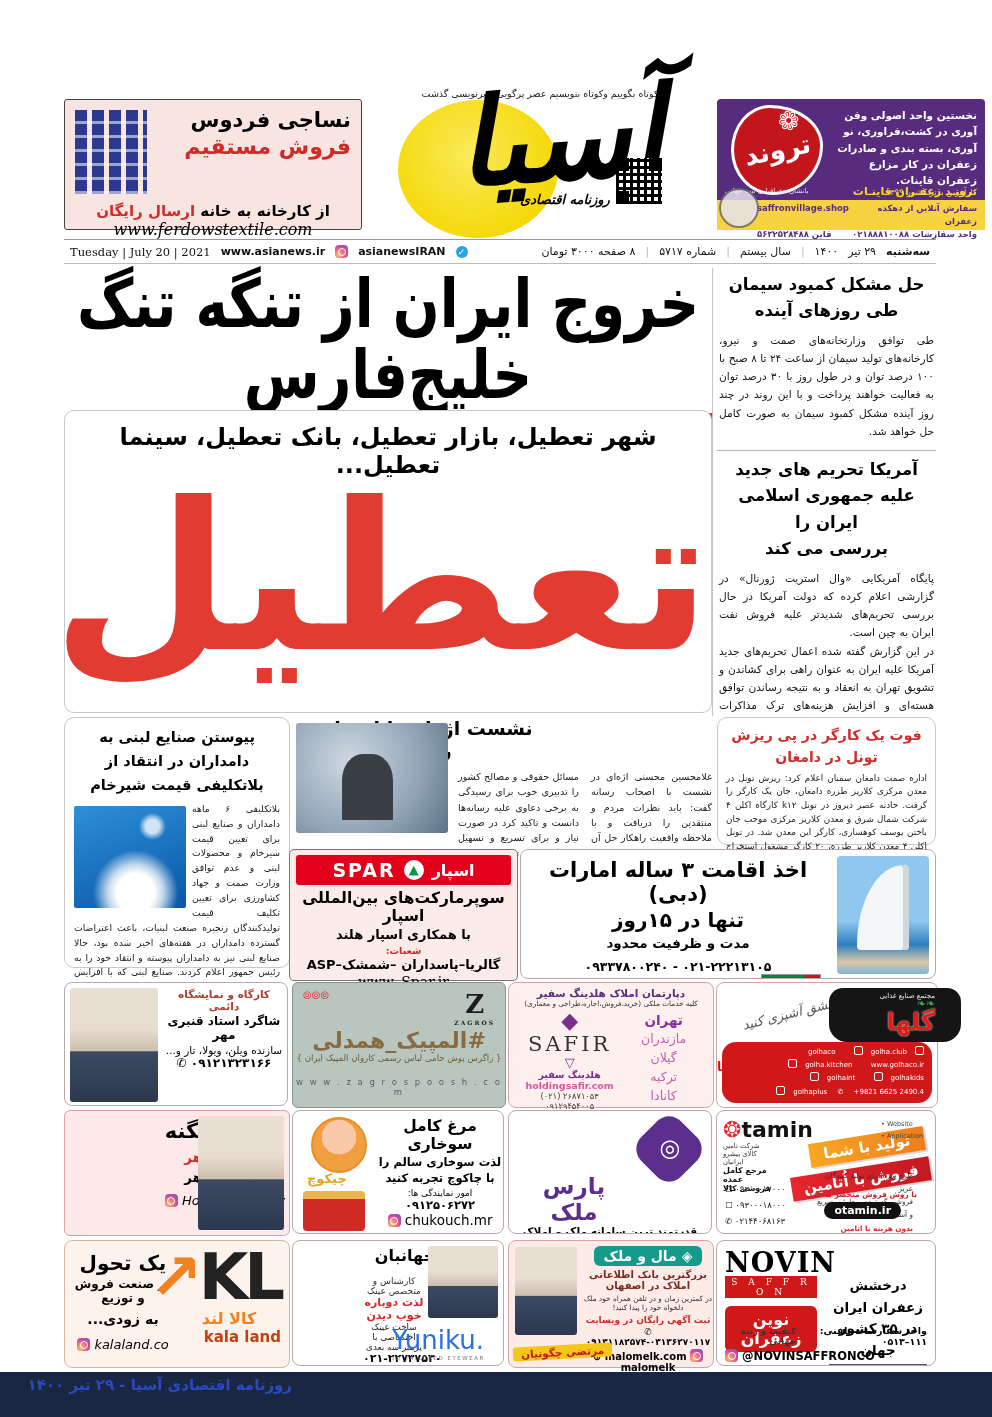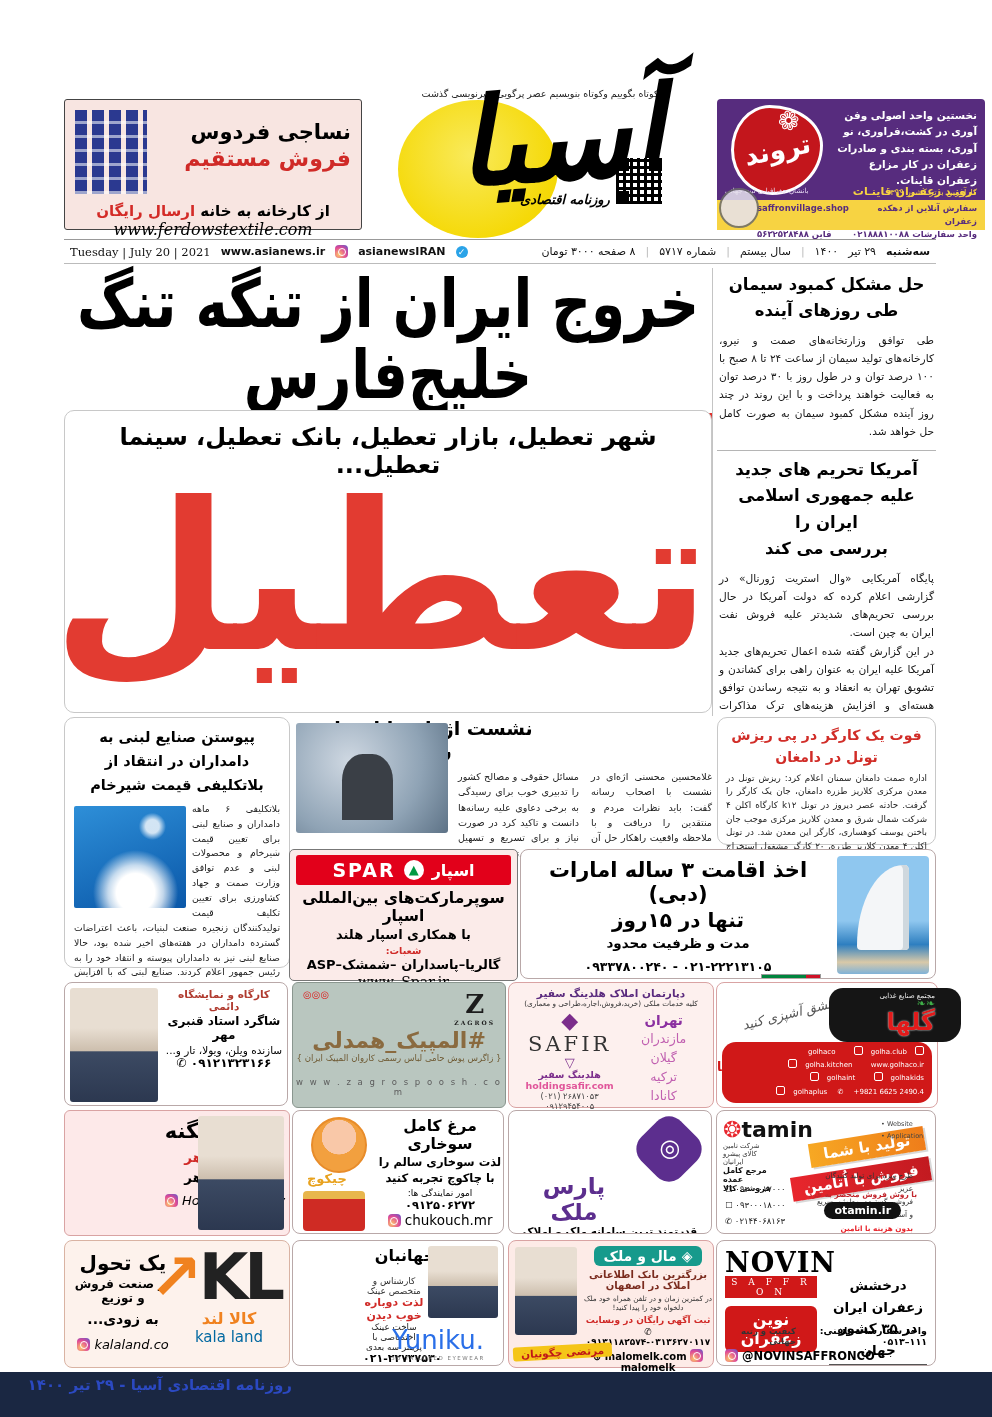--- a/index.html
+++ b/index.html
@@ -164,21 +164,21 @@
   .tamin .bullets{font-size:6.5px;color:#444;direction:ltr;text-align:left;line-height:1.8;}
   
   .kala{background:#fdf2ec;border:1px solid #d9b3a3;border-radius:8px;}
   .kala .t1{font-size:20px;font-weight:900;}
   .kala .t2{font-size:12px;font-weight:bold;margin-top:2px;}
   .kala .t3{font-size:14px;font-weight:bold;margin-top:6px;}
   .kala .insta{font-size:13px;font-style:italic;direction:ltr;}
   .kl{font-size:64px;font-weight:900;color:#222;line-height:1;letter-spacing:-4px;}
   .kala .fa{font-size:16px;font-weight:900;color:#222;}
   .kala .fa span{color:#f0821f;}
-  .kala .en{font-size:15px;font-weight:normal;color:#0369a1;direction:ltr;}
+  .kala .en{font-size:15px;font-weight:bold;color:#c2410c;direction:ltr;text-align:right;}
   
   .yun .name{font-size:16px;font-weight:900;}
   .yun .l1{font-size:9px;color:#333;}
   .yun .l2{font-size:11px;font-weight:bold;color:#d02a27;}
   .yun .l3{font-size:8.8px;color:#222;}
   .yun .ph{font-size:11px;font-weight:bold;direction:ltr;}
   .yun .insta{font-size:12px;direction:ltr;}
   .yun .brand{font-size:26px;color:#4a4a4a;font-weight:500;direction:ltr;}
   .yun .brand span{color:#2a6fe8;}
   .yun .bsub{font-size:5.5px;letter-spacing:1.5px;color:#777;direction:ltr;}
@@ -204,21 +204,21 @@
   .footer{background:#1a2742;}
   .footer .txt{color:#2e4fd8;font-size:15px;font-weight:bold;opacity:.85;}
 </style>
 </head>
 <body>
 
 <div class="page">
 
   <div class="abs ferdows" style="left:64px;top:99px;width:298px;height:131px;">
     <div class="weave"></div>
-    <div style="text-align:right;margin-top:12px;">
+    <div style="text-align:right;">
       <div class="l1">نساجی فردوس</div>
       <div class="l2">فروش مستقیم</div>
     </div>
     <div class="l3 c"><span>از کارخانه به خانه</span> <span class="red">ارسال رایگان</span></div>
     <div class="url c">www.ferdowstextile.com</div>
   </div>
 
   <div class="abs tagline" style="left:390px;top:88px;width:300px;text-align:center;">کوتاه بگوییم وکوتاه بنویسیم عصر پرگویی و پرنویسی گذشت</div>
   <div class="abs sun" style="left:398px;top:100px;width:160px;height:138px;"></div>
   <div class="abs mast-title" style="left:430px;top:78px;width:260px;text-align:center;">آسیا</div>

